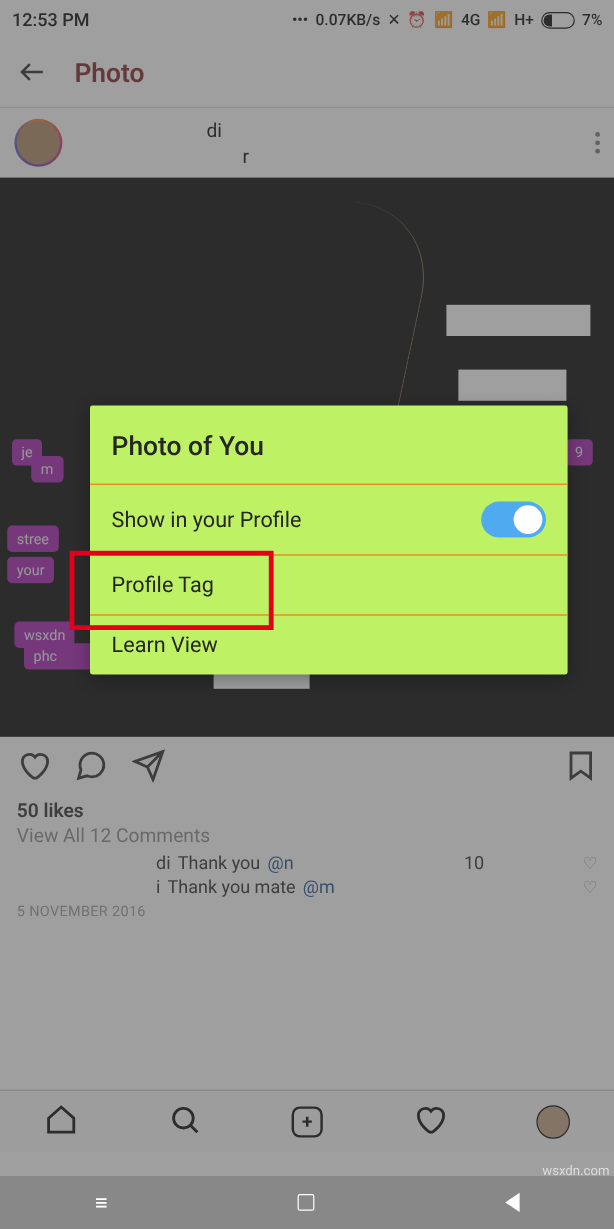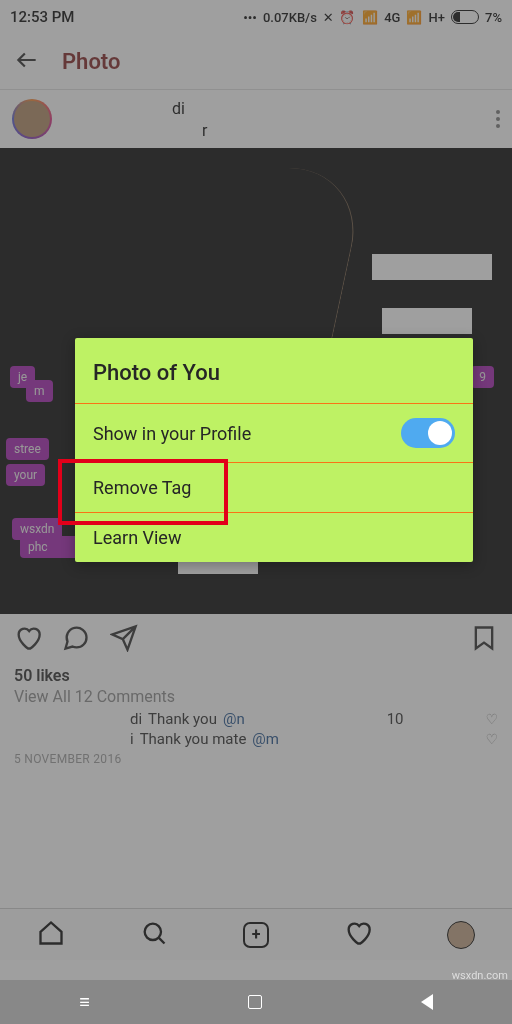--- a/index.html
+++ b/index.html
@@ -190,21 +190,21 @@
   <span class="tri"></span>
 </div>
 
 <div class="modal">
   <div class="modal-title">Photo of You</div>
   <div class="modal-row">
     <span>Show in your Profile</span>
     <span class="toggle"></span>
   </div>
   <div class="modal-row">
-    <span>Remove Tag</span>
+    <span>Profile Tag</span>
   </div>
   <div class="modal-row">
     <span>Learn View</span>
   </div>
 </div>
 <div class="highlight-box"></div>
 
 <div class="watermark">wsxdn.com</div>
 
 </body></html>

